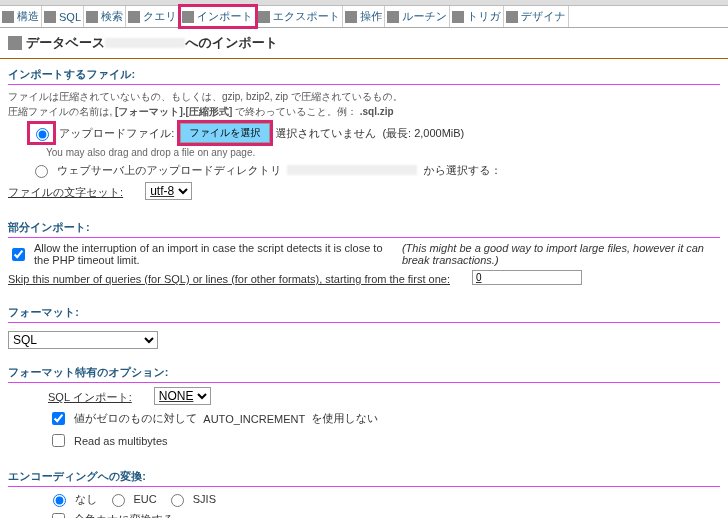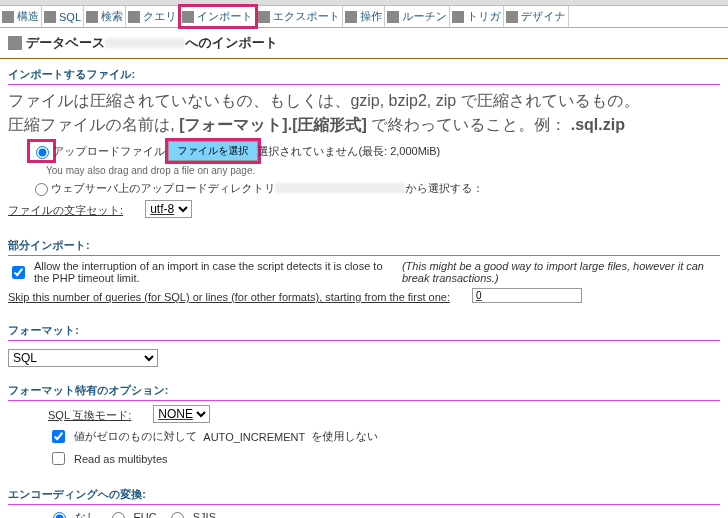--- a/index.html
+++ b/index.html
@@ -58,29 +58,30 @@
     padding: 4px 8px 8px 8px;
   }
   .section-header {
     font-weight: bold;
     color: #235a81;
     border-bottom: 1px solid #d946ef;
     padding: 4px 0 2px 0;
     margin-bottom: 4px;
   }
   .help-text {
-    font-size: 16px;
+    font-size: 10px;
     color: #555;
     margin: 4px 0;
     line-height: 1.5;
   }
   .radio-line {
     margin: 4px 0 4px 22px;
     display: flex;
     align-items: center;
+    gap: 6px;
   }
   .sub-text {
     margin-left: 38px;
     font-size: 10px;
     color: #666;
   }
   .file-btn {
     border: 1px solid #999;
     background: #7dd3fc;
     padding: 2px 8px;
@@ -249,21 +250,21 @@
   <div class="section-header">フォーマット:</div>
   <select style="width:150px;margin-top:4px">
     <option>SQL</option>
   </select>
 </div>
 
 <div class="section">
   <div class="section-header">フォーマット特有のオプション:</div>
   <div class="indent">
     <div class="field-line">
-      <span>SQL 互換モード:</span>
+      <span>SQL インポート:</span>
       <select>
         <option>NONE</option>
       </select>
     </div>
     <div class="check-line">
       <input type="checkbox" checked="" style="">
       <span>値がゼロのものに対して</span>
       <span class="mono">AUTO_INCREMENT</span>
       <span>を使用しない</span>
     </div>

